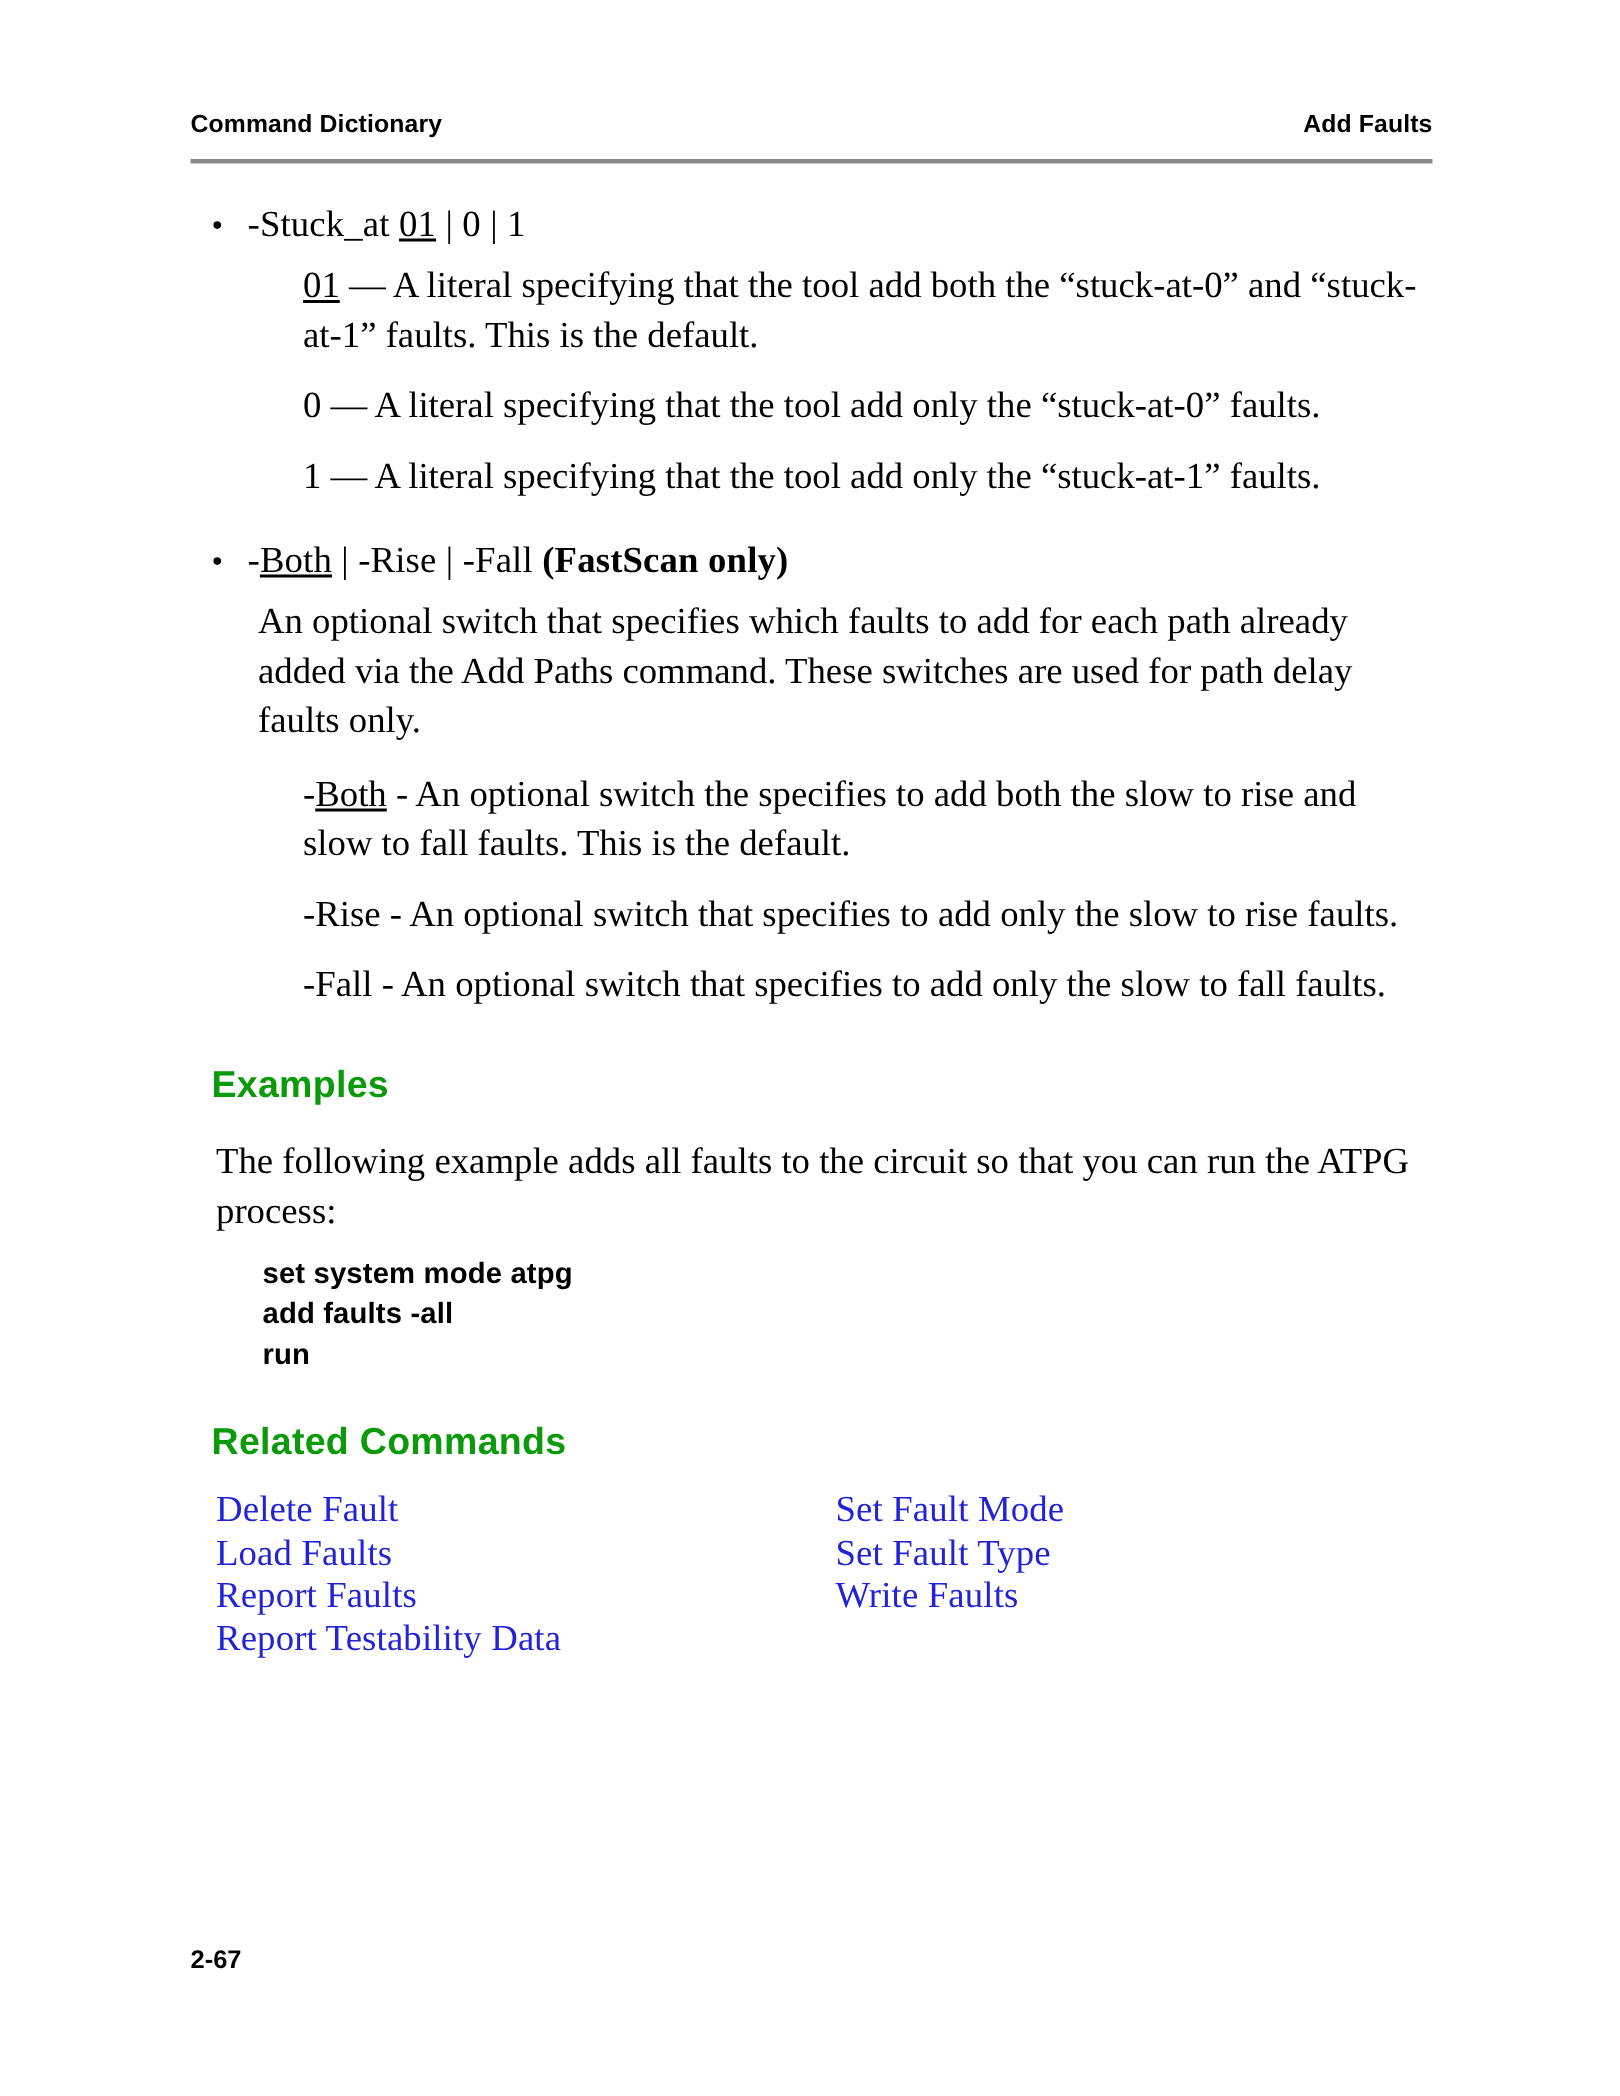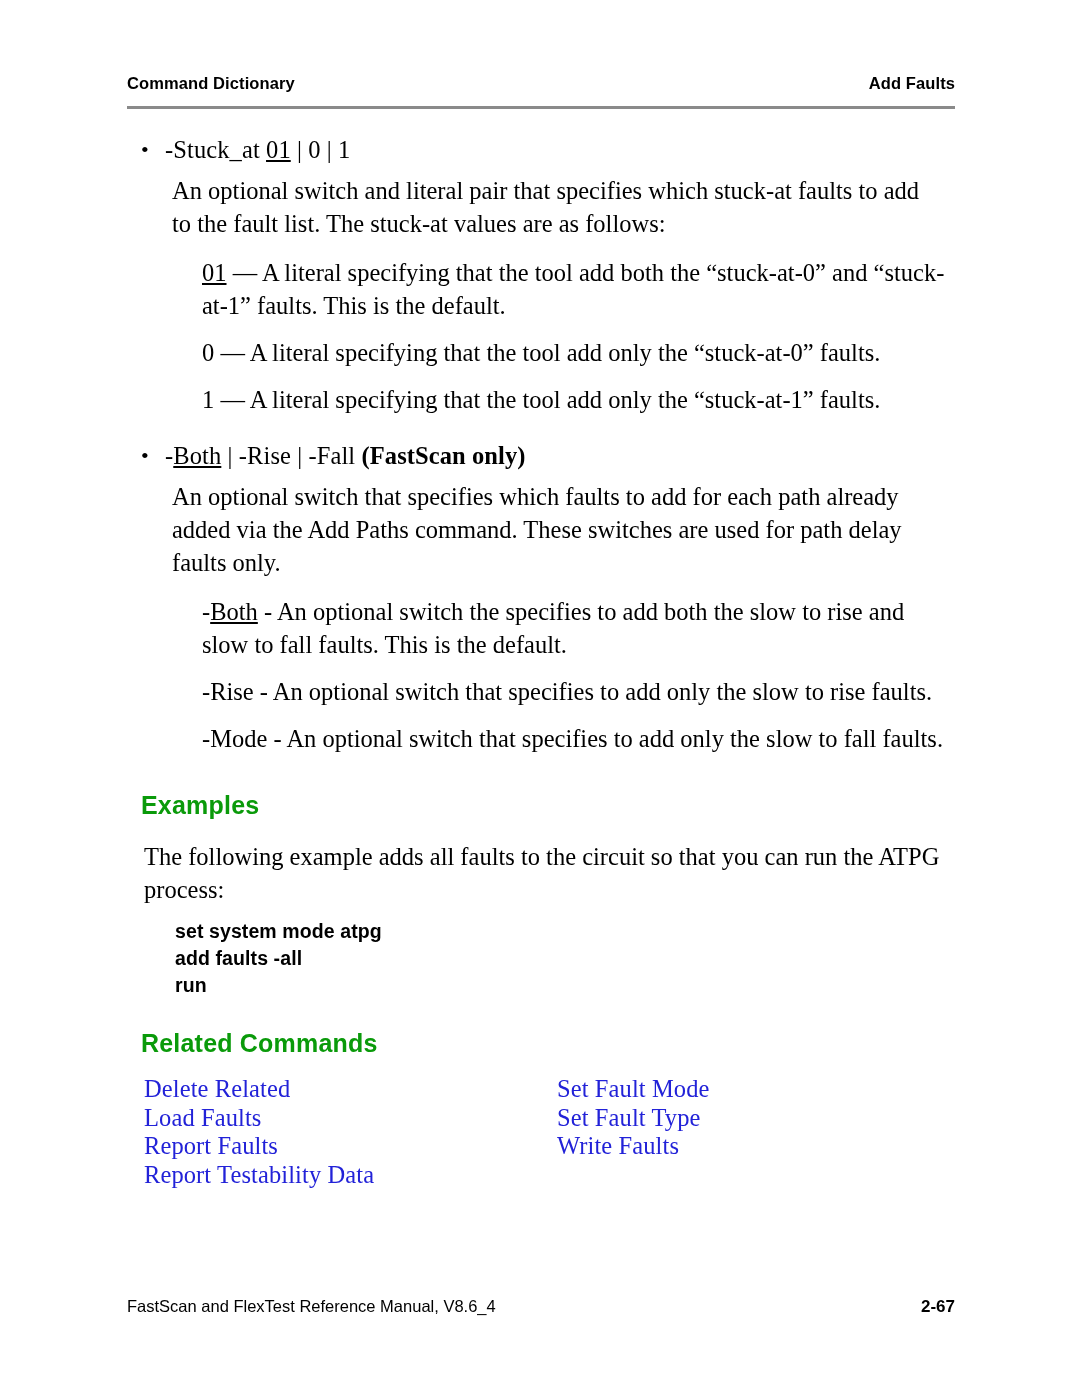--- a/index.html
+++ b/index.html
@@ -174,67 +174,65 @@
   </div>
   <div class="runhead-rule"></div>
 
   <div class="content">
 
     <div class="bullet-row">
       <div class="bullet-dot">•</div>
       <div class="bullet-text"><span>-Stuck_at </span><span class="u">01</span><span> | 0 | 1</span></div>
     </div>
 
-    <div class="p1">An optional switch and literal pair that specifies which stuck-at faults to add to the fault list. The stuck-at values are as follows:</div>
 
     <div class="p2"><span class="u">01</span><span> — A literal specifying that the tool add both the “stuck-at-0” and “stuck-at-1” faults. This is the default.</span></div>
 
     <div class="p2"><span>0</span><span> — A literal specifying that the tool add only the “stuck-at-0” faults.</span></div>
 
     <div class="p2" style="margin-bottom:22px;"><span>1</span><span> — A literal specifying that the tool add only the “stuck-at-1” faults.</span></div>
 
     <div class="bullet-row">
       <div class="bullet-dot">•</div>
       <div class="bullet-text"><span>-</span><span class="u">Both</span><span> | -Rise | -Fall </span><span class="b">(FastScan only)</span></div>
     </div>
 
     <div class="p1">An optional switch that specifies which faults to add for each path already added via the Add Paths command. These switches are used for path delay faults only.</div>
 
     <div class="p2"><span>-</span><span class="u">Both</span><span> - An optional switch the specifies to add both the slow to rise and slow to fall faults. This is the default.</span></div>
 
     <div class="p2"><span>-</span><span>Rise</span><span> - An optional switch that specifies to add only the slow to rise faults.</span></div>
 
-    <div class="p2" style="margin-bottom:0;"><span>-</span><span>Mode</span><span> - An optional switch that specifies to add only the slow to fall faults.</span></div>
+    <div class="p2" style="margin-bottom:0;"><span>-</span><span>Fall</span><span> - An optional switch that specifies to add only the slow to fall faults.</span></div>
 
     <div class="sec-head" style="margin-top:36px;">Examples</div>
 
     <div class="p1" style="margin-top:20px; margin-bottom:12px; padding-left:17px; width:828px;">The following example adds all faults to the circuit so that you can run the ATPG process:</div>
 
     <div class="code-block">
       <div class="code-line">set system mode atpg</div>
       <div class="code-line">add faults -all</div>
       <div class="code-line">run</div>
     </div>
 
     <div class="sec-head" style="margin-top:30px;">Related Commands</div>
 
     <div class="link-grid" style="margin-top:17px; height:130px;">
       <div class="link-col link-col-left">
-        <a class="doc-link" href="#">Delete Related</a>
+        <a class="doc-link" href="#">Delete Fault</a>
         <a class="doc-link" href="#">Load Faults</a>
         <a class="doc-link" href="#">Report Faults</a>
         <a class="doc-link" href="#">Report Testability Data</a>
       </div>
       <div class="link-col link-col-right">
         <a class="doc-link" href="#">Set Fault Mode</a>
         <a class="doc-link" href="#">Set Fault Type</a>
         <a class="doc-link" href="#">Write Faults</a>
       </div>
     </div>
 
   </div>
 
   <div class="footer">
-    <span class="footer-left">FastScan and FlexTest Reference Manual, V8.6_4</span>
     <span class="footer-right">2-67</span>
   </div>
 
 </div>
 
 </body></html>

